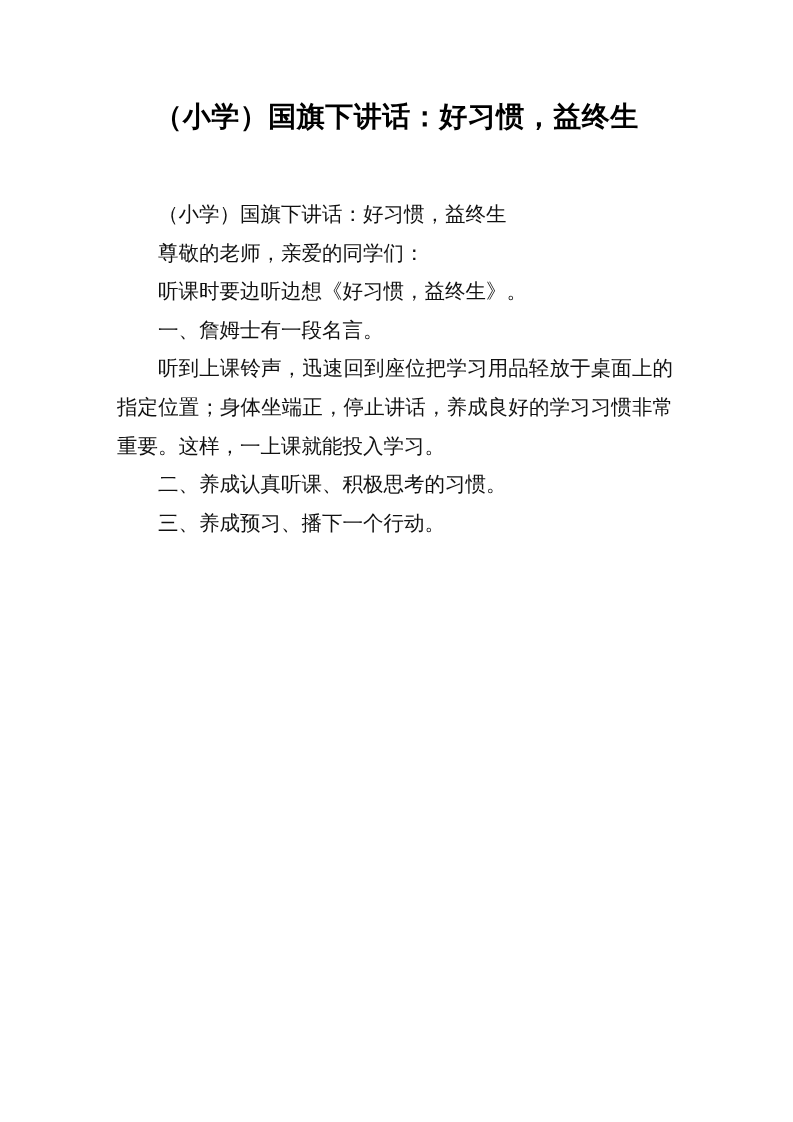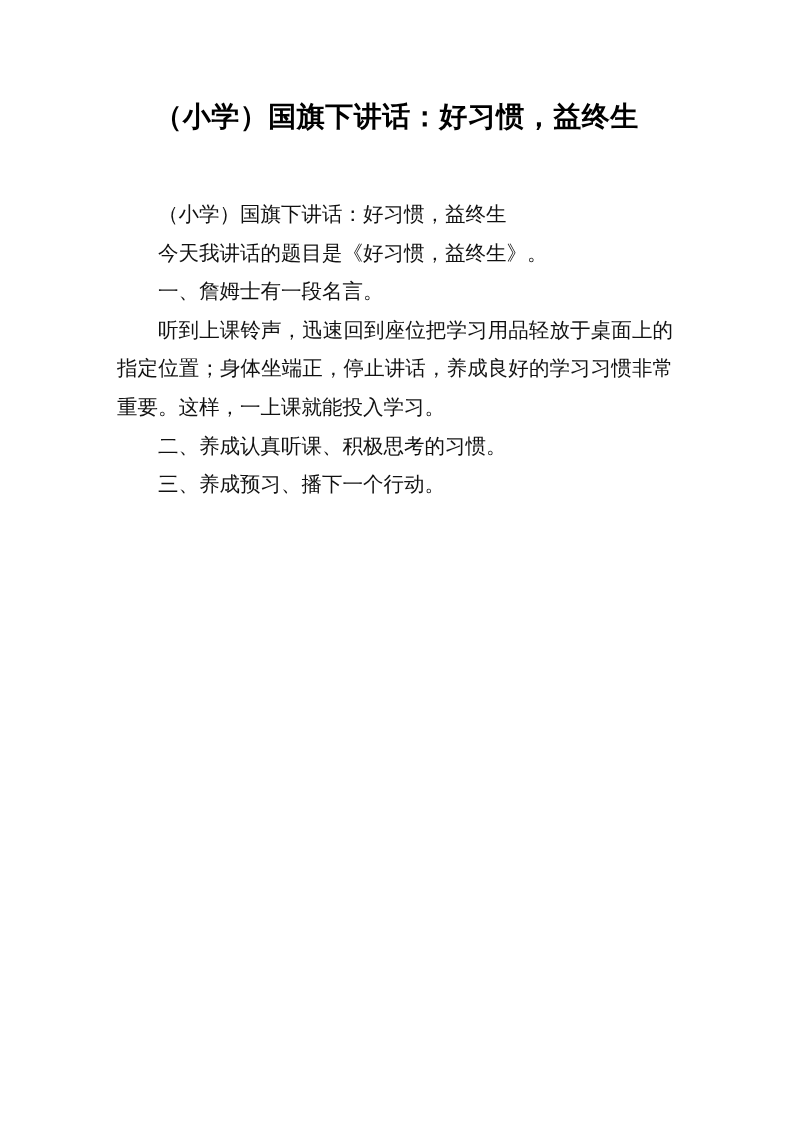--- a/index.html
+++ b/index.html
@@ -21,19 +21,20 @@
   }
   .body p { margin: 0; text-indent: 2em; }
 </style>
 </head>
 <body>
 
 <div class="page">
   <div class="title">（小学）国旗下讲话：好习惯，益终生</div>
   <div class="body">
     <p>（小学）国旗下讲话：好习惯，益终生</p>
-    <p>今天我讲话的题目是《好习惯，益终生》。</p>
+    <p>尊敬的老师，亲爱的同学们：</p>
+    <p>听课时要边听边想《好习惯，益终生》。</p>
     <p>一、詹姆士有一段名言。</p>
     <p>听到上课铃声，迅速回到座位把学习用品轻放于桌面上的指定位置；身体坐端正，停止讲话，养成良好的学习习惯非常重要。这样，一上课就能投入学习。</p>
     <p>二、养成认真听课、积极思考的习惯。</p>
     <p>三、养成预习、播下一个行动。</p>
   </div>
 </div>
 
 </body></html>

